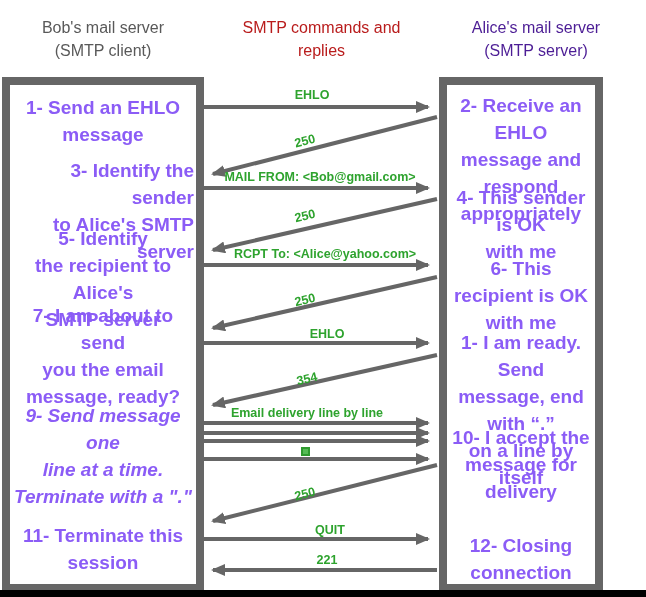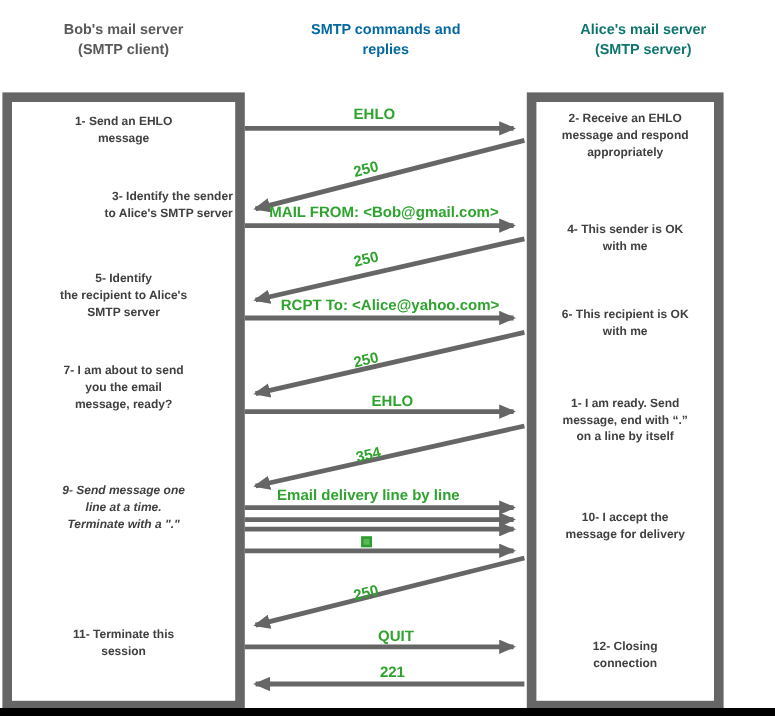--- a/index.html
+++ b/index.html
@@ -1,37 +1,37 @@
 <!DOCTYPE html>
 <html><head>
 <meta charset="utf-8">
 <style>
   html,body { margin:0; padding:0; background:#fff; }
   .canvas {
     position:relative; width:646px; height:597px; background:#ffffff;
     font-family:"Liberation Sans", sans-serif; overflow:hidden;
   }
   .hdr {
-    position:absolute; top:16px; font-weight:bold; font-size:12px;
+    position:absolute; top:16px; font-weight:normal; font-size:16px;
     text-align:center; white-space:pre-line; line-height:1.45;
   }
   .hdr-client { left:2px;   width:202px; color:#595959; }
-  .hdr-center { left:204px; width:235px; color:#0369a1; }
-  .hdr-server { left:439px; width:194px; color:#0f766e; }
+  .hdr-center { left:204px; width:235px; color:#b91c1c; }
+  .hdr-server { left:439px; width:194px; color:#4c1d95; }
 
   .box {
     position:absolute; top:77px; height:515px; box-sizing:border-box;
     background:#ffffff; border:8px solid #666666;
   }
   .box-client { left:2px;   width:202px; }
   .box-server { left:439px; width:164px; }
 
   .step {
     position:absolute; left:2px; right:2px; text-align:center;
-    color:#404040; font-weight:bold; font-size:10px; line-height:1.42;
+    color:#8b5cf6; font-weight:bold; font-size:19px; line-height:1.42;
     white-space:pre-line;
   }
   .box-client .s1  { top:10px; }
   .box-client .s3  { top:73px;text-align:right; }
   .box-client .s5  { top:141px; }
   .box-client .s7  { top:218px; }
   .box-client .s9  { top:318px;font-style:italic; }
   .box-client .s11 { top:438px; }
   .box-server .s2  { top:8px; }
   .box-server .s4  { top:100px; }

